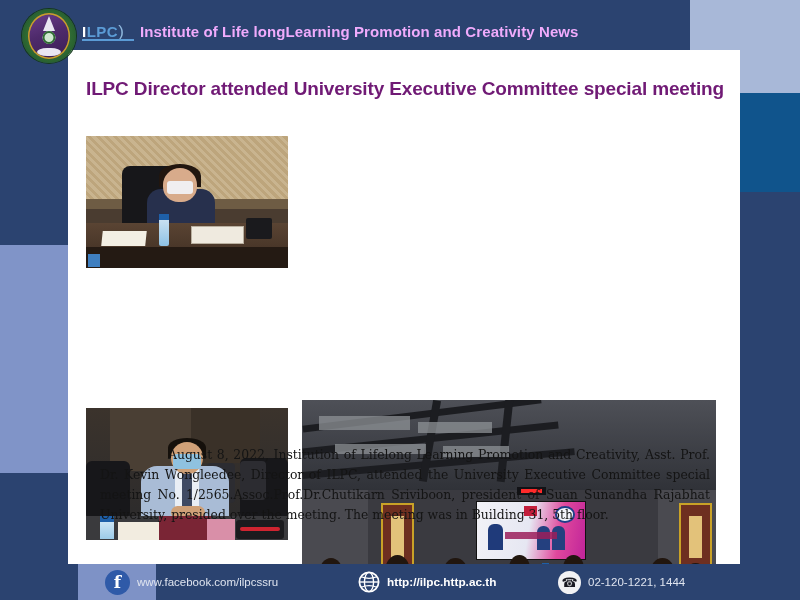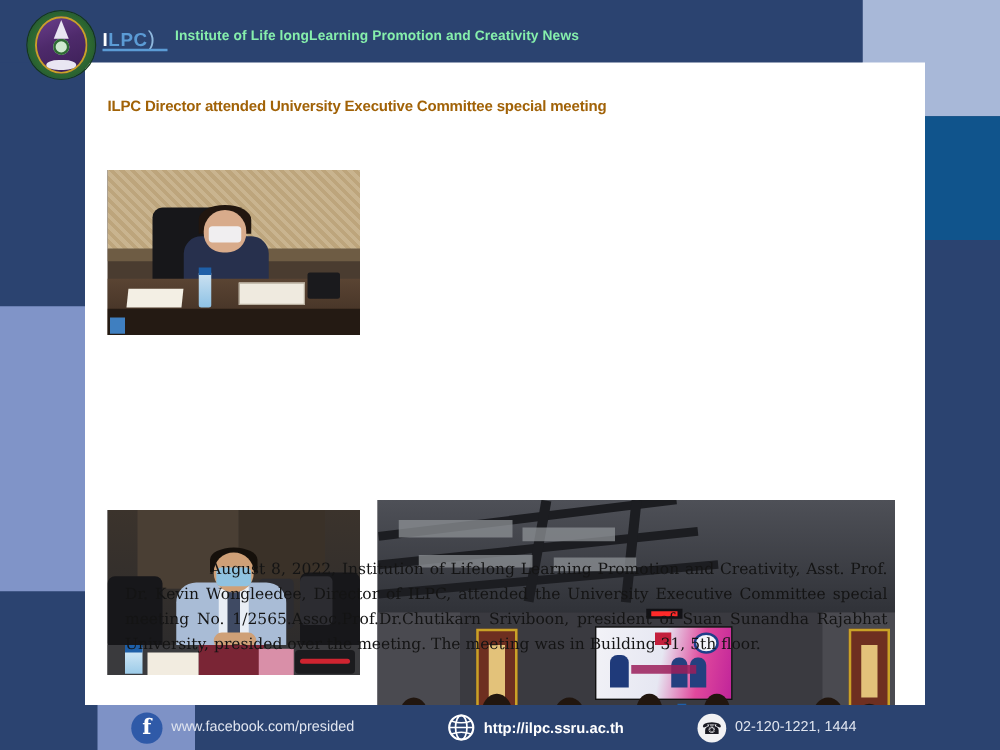--- a/index.html
+++ b/index.html
@@ -58,32 +58,32 @@
   }
   .ilpc-logo .i-w{color:#ffffff;}
   .ilpc-logo .lpc-b{color:#5b9bd5;}
   .ilpc-logo .paren{color:#8fb8dd;font-weight:normal;font-size:17px;}
   .ilpc-underline{
     position:absolute;left:82px;top:39px;width:52px;height:2px;background:#5b9bd5;
   }
 
   .header-title{
     position:absolute;left:140px;top:23px;
-    color:#86efac;font-size:11px;font-weight:bold;white-space:nowrap;
+    color:#f0abfc;font-size:15px;font-weight:bold;white-space:nowrap;
     letter-spacing:.1px;
   }
 
   
   .card{
     position:absolute;left:68px;top:50px;width:672px;height:514px;
     background:#ffffff;z-index:5;
   }
   .card-title{
     position:absolute;left:18px;top:28px;width:640px;
-    font-size:12px;font-weight:bold;color:#a16207;line-height:1.2;
+    font-size:19px;font-weight:bold;color:#701a75;line-height:1.2;
     letter-spacing:-.15px;
   }
 
   
   .photo{position:absolute;overflow:hidden;background:#555;}
   .photo-top-left{left:18px;top:86px;width:202px;height:132px;}
   .photo-bottom-left{left:18px;top:226px;width:202px;height:132px;}
   .photo-main{left:234px;top:86px;width:414px;height:272px;}
 
   
@@ -321,32 +321,32 @@
     </div>
 
     <div class="body-text">August 8, 2022, Institution of Lifelong Learning Promotion and Creativity, Asst. Prof. Dr. Kevin Wongleedee, Director of ILPC, attended the University Executive Committee special meeting No. 1/2565.Assoc.Prof.Dr.Chutikarn Sriviboon, president of Suan Sunandha Rajabhat University, presided over the meeting. The meeting was in Building 31, 5th floor.</div>
   </div>
 
   <div class="footer"></div>
   <div class="fb-block"></div>
 
   <div class="foot-item item-fb">
     <div class="fb-icon">f</div>
-    <span class="txt">www.facebook.com/presided</span>
+    <span class="txt">www.facebook.com/ilpcssru</span>
   </div>
 
   <div class="foot-item item-web">
     <svg class="globe-icon" viewBox="0 0 24 24">
       <circle cx="12" cy="12" r="10.5" fill="#2b4370" stroke="#ffffff" stroke-width="1.9"></circle>
       <ellipse cx="12" cy="12" rx="5" ry="10.5" fill="none" stroke="#ffffff" stroke-width="1.5"></ellipse>
       <line x1="1.5" y1="12" x2="22.5" y2="12" stroke="#ffffff" stroke-width="1.5"></line>
       <path d="M3.4 6.3 Q12 9.6 20.6 6.3" fill="none" stroke="#ffffff" stroke-width="1.3"></path>
       <path d="M3.4 17.7 Q12 14.4 20.6 17.7" fill="none" stroke="#ffffff" stroke-width="1.3"></path>
     </svg>
-    <span class="txt bold">http://ilpc.ssru.ac.th</span>
+    <span class="txt bold">http://ilpc.http.ac.th</span>
   </div>
 
   <div class="foot-item item-tel">
     <div class="phone-icon">☎</div>
     <span class="txt">02-120-1221, 1444</span>
   </div>
 
 </div>
 
 </body></html>

